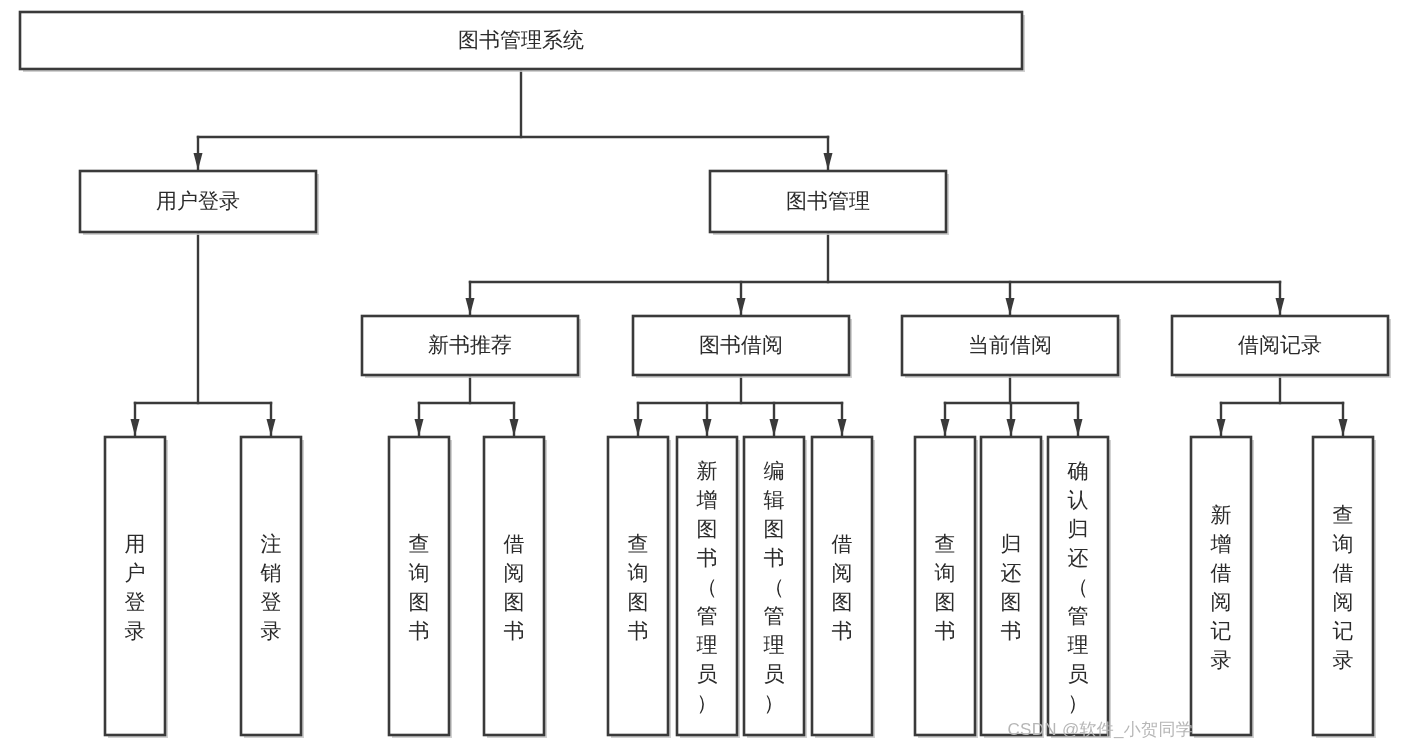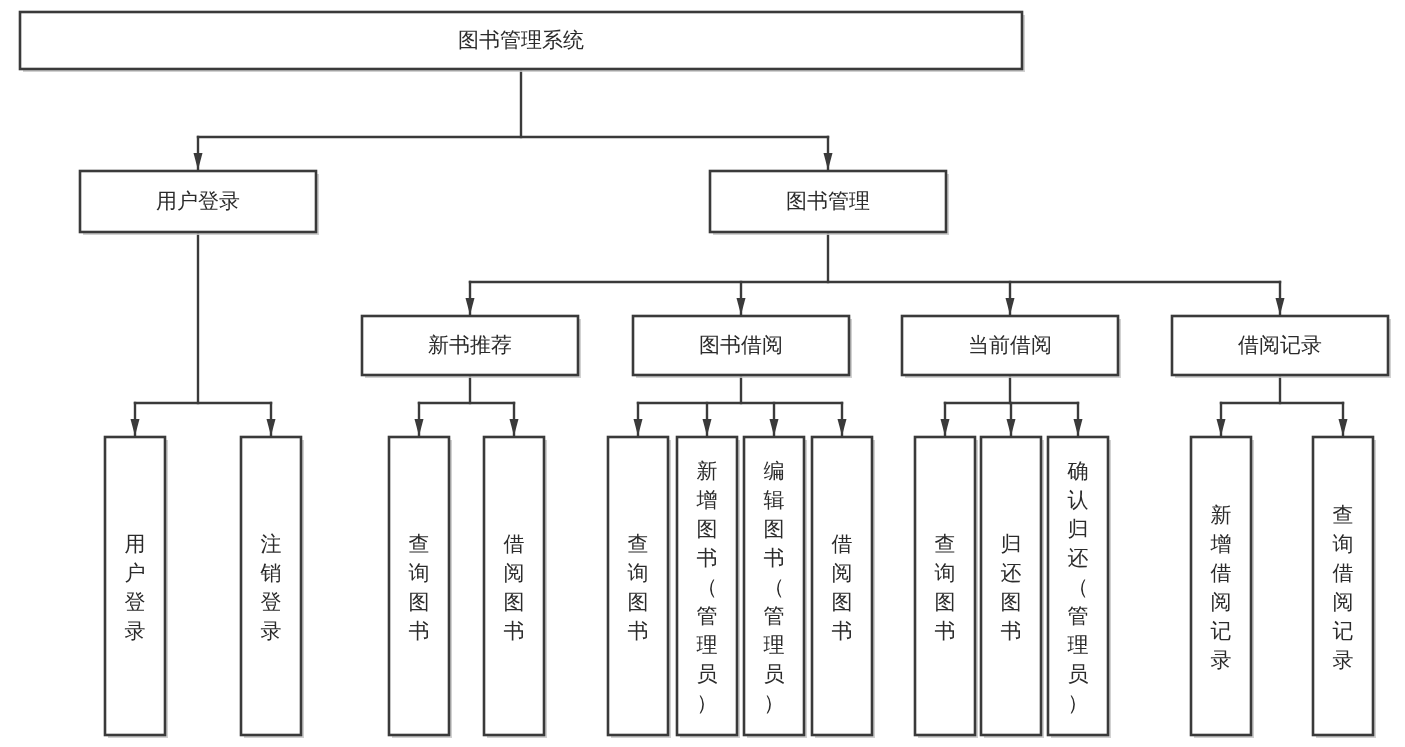--- a/index.html
+++ b/index.html
@@ -238,13 +238,14 @@
           <rect x="1191" y="437" width="60" height="298" class="node-box"></rect>
           <text x="1221" class="node-label-vertical"><tspan x="1221" y="521.62">新</tspan><tspan x="1221" y="550.62">增</tspan><tspan x="1221" y="579.62">借</tspan><tspan x="1221" y="608.62">阅</tspan><tspan x="1221" y="637.62">记</tspan><tspan x="1221" y="666.62">录</tspan></text>
         </g>
         <g>
           <rect x="1316" y="440" width="60" height="298" class="node-shadow"></rect>
           <rect x="1313" y="437" width="60" height="298" class="node-box"></rect>
           <text x="1343" class="node-label-vertical"><tspan x="1343" y="521.62">查</tspan><tspan x="1343" y="550.62">询</tspan><tspan x="1343" y="579.62">借</tspan><tspan x="1343" y="608.62">阅</tspan><tspan x="1343" y="637.62">记</tspan><tspan x="1343" y="666.62">录</tspan></text>
         </g>
       </g>
   </svg>
+  <div class="watermark">CSDN @软件_小贺同学</div>
 </div>
 
 </body></html>

